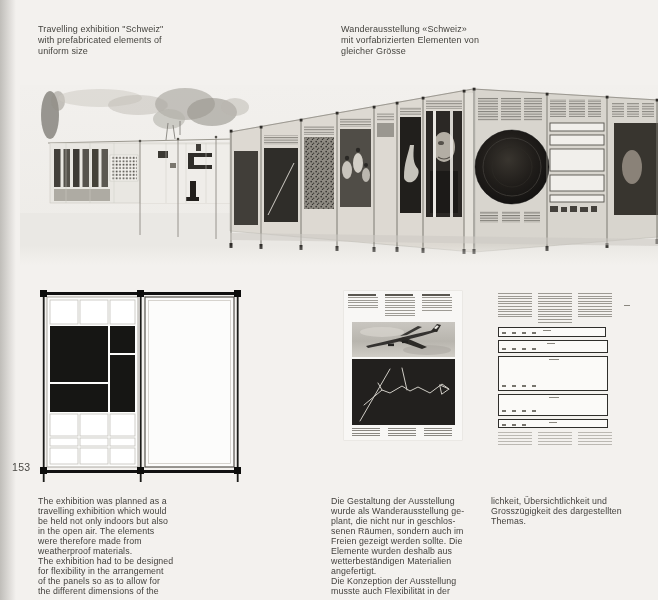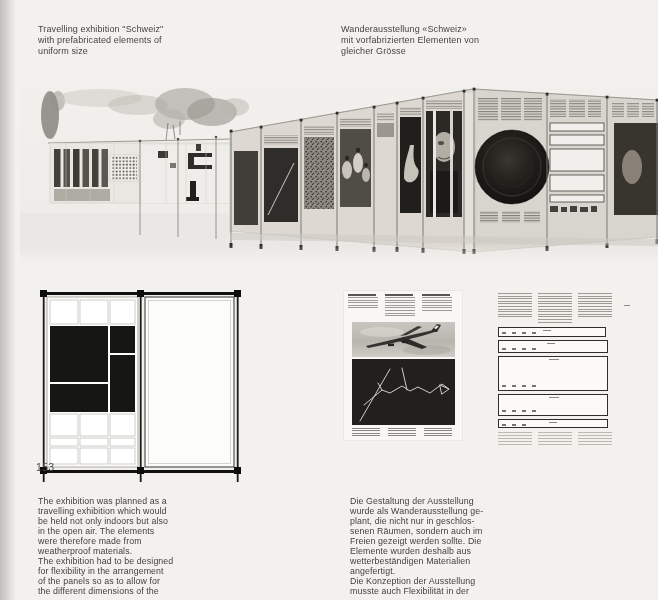--- a/index.html
+++ b/index.html
@@ -6,21 +6,21 @@
   #page{
     position:relative;width:658px;height:600px;overflow:hidden;
     background:#f3f1ee;
     font-family:"Liberation Sans",sans-serif;
     color:#3e3d3a;
   }
   .abs{position:absolute;}
   .prelines{white-space:pre-line;}
   .cap{font-size:9px;line-height:11.2px;letter-spacing:.12px;color:#45443f;}
   .bodytxt{font-size:8.8px;line-height:10px;letter-spacing:.1px;color:#413f3b;}
-  .pagenum{font-size:10.5px;color:#4a4945;letter-spacing:.3px;margin-left:24px;}
+  .pagenum{font-size:10.5px;color:#4a4945;letter-spacing:.3px;}
   .scan-edge{left:0;top:0;width:16px;height:600px;
     background:linear-gradient(to right,rgba(115,112,106,.40),rgba(115,112,106,0));}
   
   .panelfig{background:#f8f7f5;box-shadow:0 0 0 .5px #e2dfda;}
   .tnoise{background-image:repeating-linear-gradient(to bottom,#807d75 0 1px,transparent 1px 2.6px);opacity:.75;}
   .tnoise-light{background-image:repeating-linear-gradient(to bottom,#96938b 0 1px,transparent 1px 3px);opacity:.6;}
   .headline{background:#5a5750;height:1.5px;}
   .capnoise{background-image:repeating-linear-gradient(to bottom,#6f6c65 0 1px,transparent 1px 2.4px);opacity:.8;}
   
   .schbox{background:#fbfaf8;border:1.3px solid #2f2e2b;box-sizing:border-box;position:absolute;}
@@ -393,24 +393,27 @@
   <div class="abs bodytxt prelines" style="left:38px;top:496px;width:225px">The exhibition was planned as a
 travelling exhibition which would
 be held not only indoors but also
 in the open air. The elements
 were therefore made from
 weatherproof materials.
 The exhibition had to be designed
 for flexibility in the arrangement
 of the panels so as to allow for
 the different dimensions of the</div>
-  <div class="abs bodytxt prelines" style="left:350px;top:496px;width:155px">Die Gestaltung der Ausstellung
+  <div class="abs bodytxt prelines" style="left:331px;top:496px;width:155px">Die Gestaltung der Ausstellung
 wurde als Wanderausstellung ge-
 plant, die nicht nur in geschlos-
 senen Räumen, sondern auch im
 Freien gezeigt werden sollte. Die
 Elemente wurden deshalb aus
 wetterbeständigen Materialien
 angefertigt.
 Die Konzeption der Ausstellung
 musste auch Flexibilität in der</div>
+  <div class="abs bodytxt prelines" style="left:491px;top:496px;width:165px">lichkeit, Übersichtlichkeit und
+Grosszügigkeit des dargestellten
+Themas.</div>
 
 </div>
 
 </body></html>

